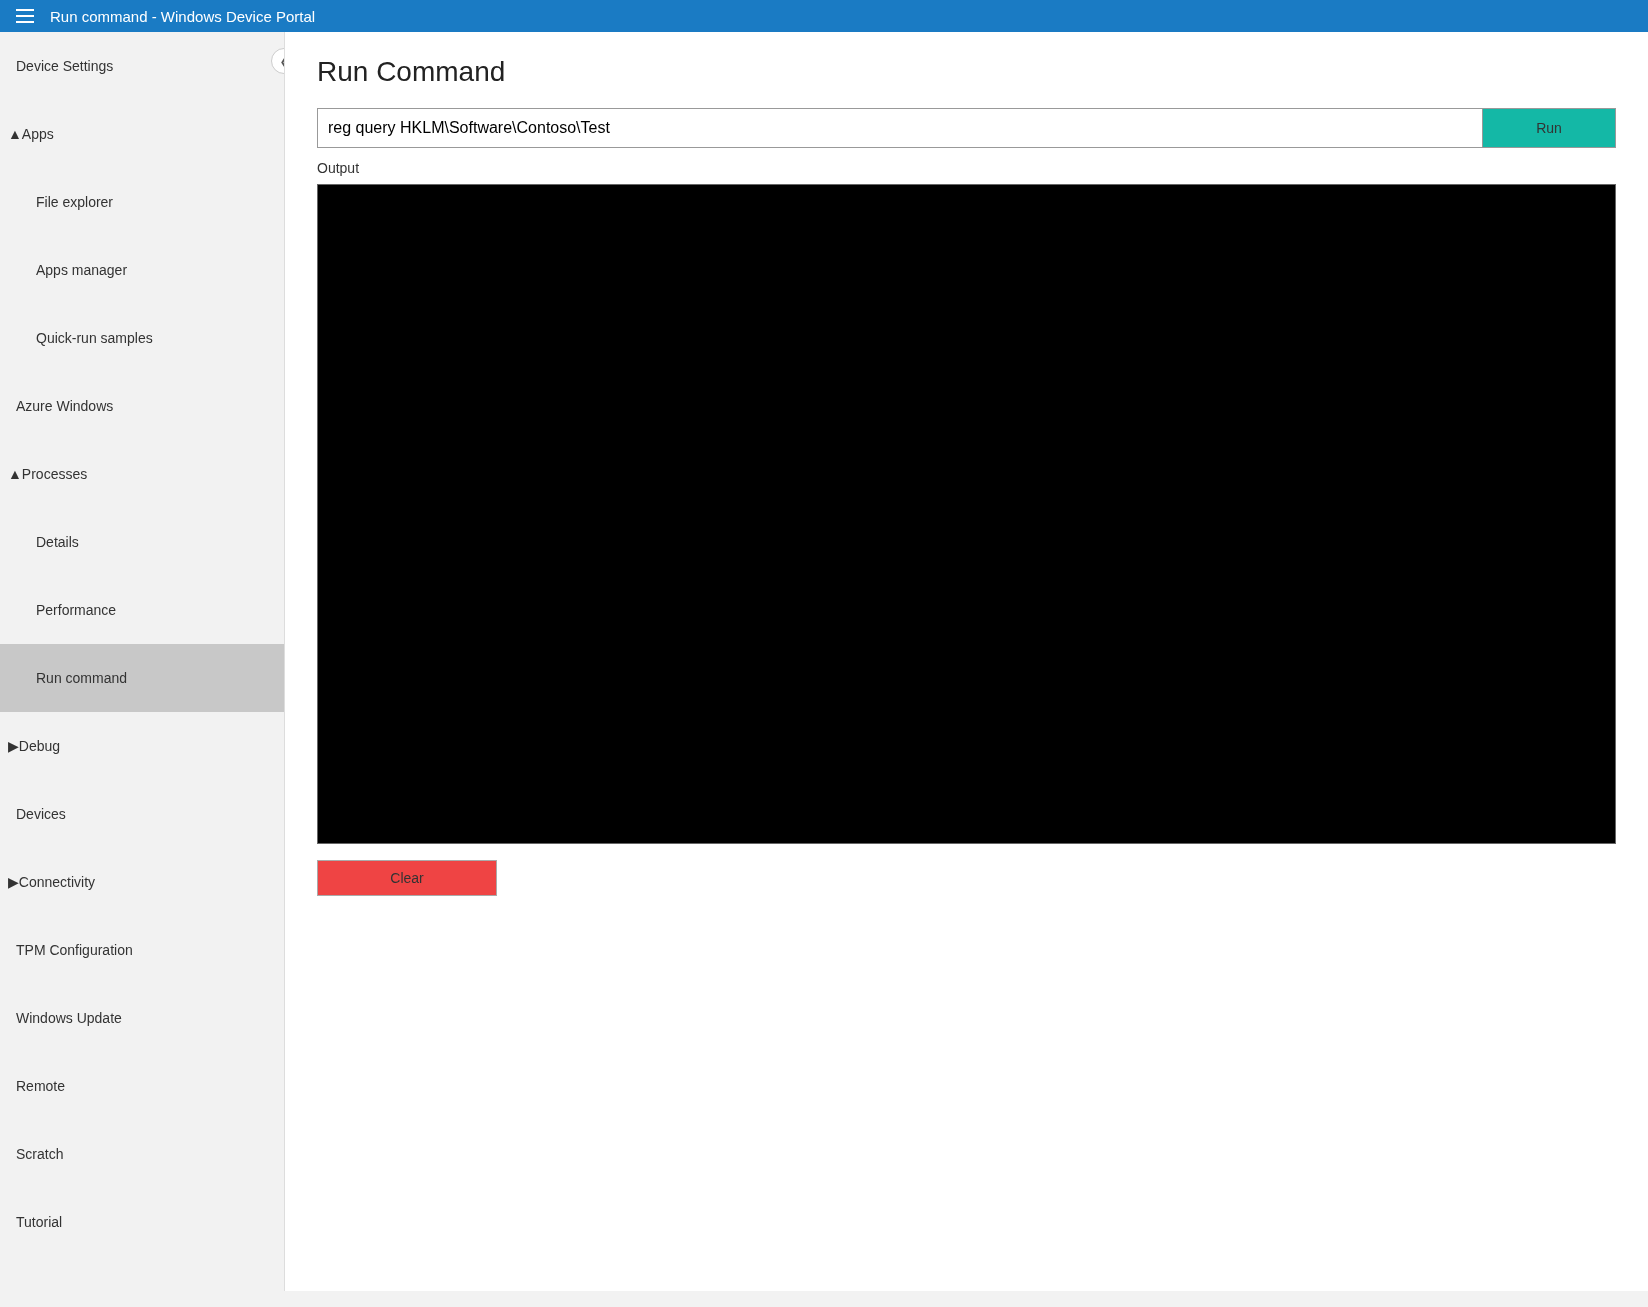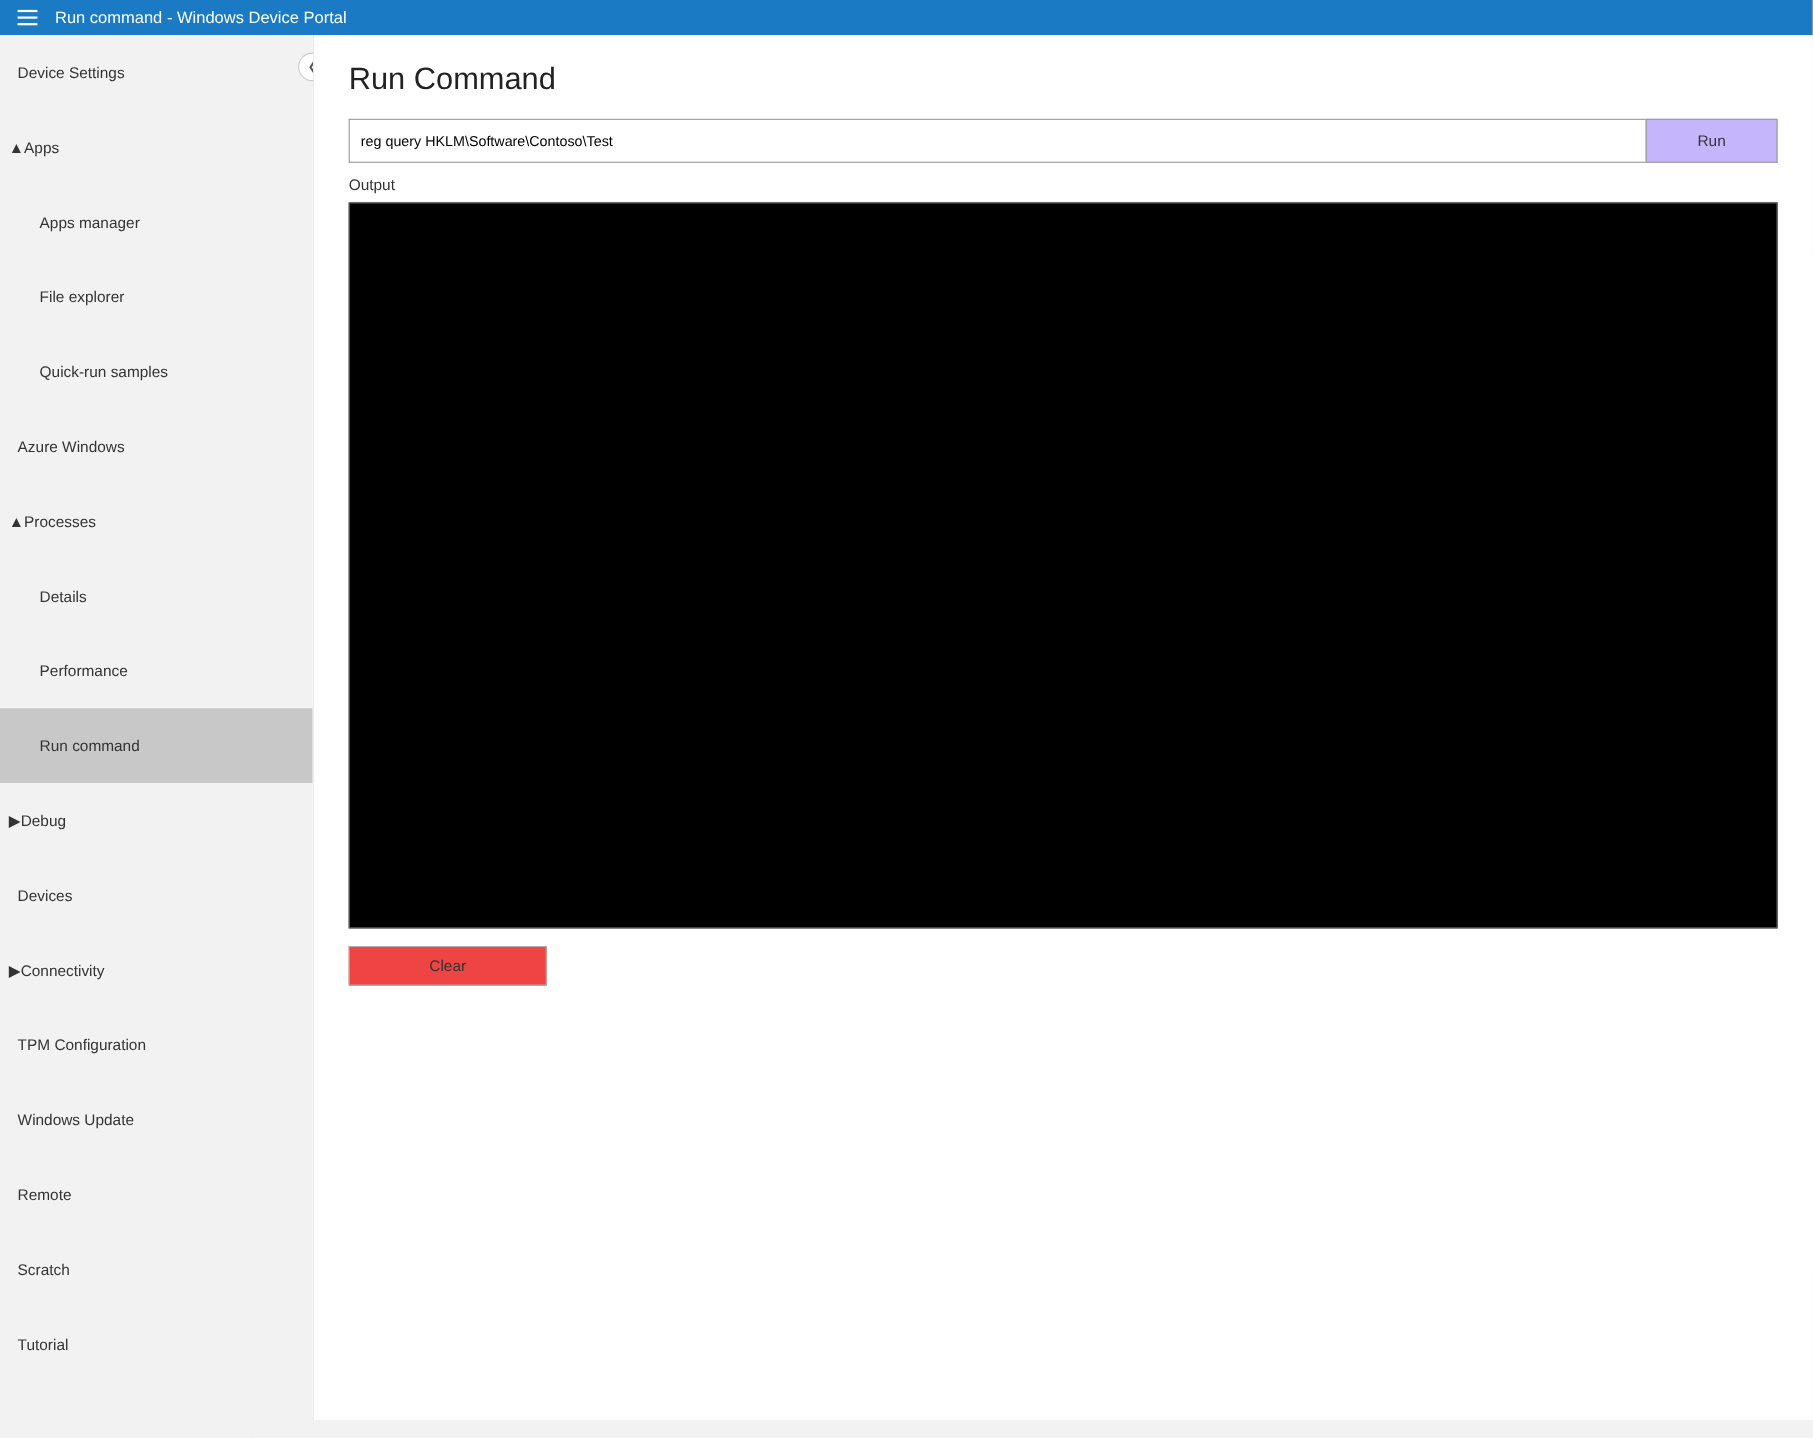--- a/index.html
+++ b/index.html
@@ -95,27 +95,27 @@
       display: flex;
       gap: 0;
       margin-bottom: 12px;
     }
     .command-input {
       flex: 1;
       height: 40px;
       border: 1px solid #999;
       border-right: none;
       padding: 0 10px;
-      font-size: 13px;
+      font-size: 16px;
       outline: none;
     }
     .run-button {
-      width: 120px;
+      width: 134px;
       height: 40px;
-      background: #c4b5fd;
+      background: #14b8a6;
       border: 1px solid #999;
       font-size: 14px;
       cursor: pointer;
       color: #333;
     }
 
     
     .checkbox-row {
       display: flex;
       align-items: center;
@@ -171,22 +171,22 @@
 </div>
 
 <div class="layout">
 
   <div class="sidebar">
     <div class="sidebar-collapse-btn">❮</div>
 
     <div id="sidebar-items">
         <div class="sidebar-item">Device Settings</div>
         <div class="sidebar-item section-header">▲Apps</div>
+        <div class="sidebar-item sub-item">File explorer</div>
         <div class="sidebar-item sub-item">Apps manager</div>
-        <div class="sidebar-item sub-item">File explorer</div>
         <div class="sidebar-item sub-item">Quick-run samples</div>
         <div class="sidebar-item">Azure Windows</div>
         <div class="sidebar-item section-header">▲Processes</div>
         <div class="sidebar-item sub-item">Details</div>
         <div class="sidebar-item sub-item">Performance</div>
         <div class="sidebar-item active sub-item">Run command</div>
         <div class="sidebar-item section-header">▶Debug</div>
         <div class="sidebar-item">Devices</div>
         <div class="sidebar-item section-header">▶Connectivity</div>
         <div class="sidebar-item">TPM Configuration</div>

